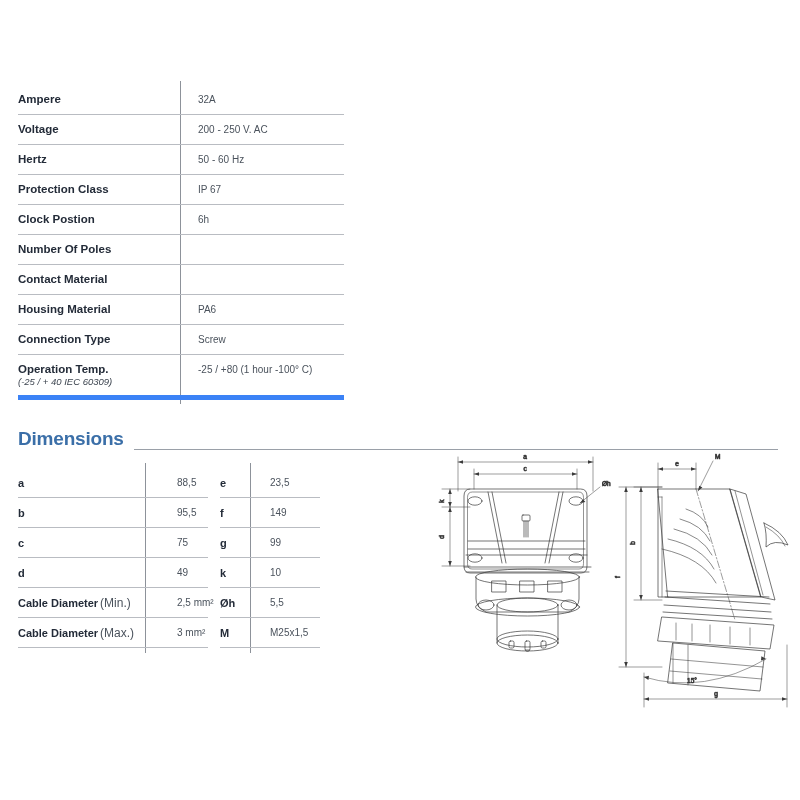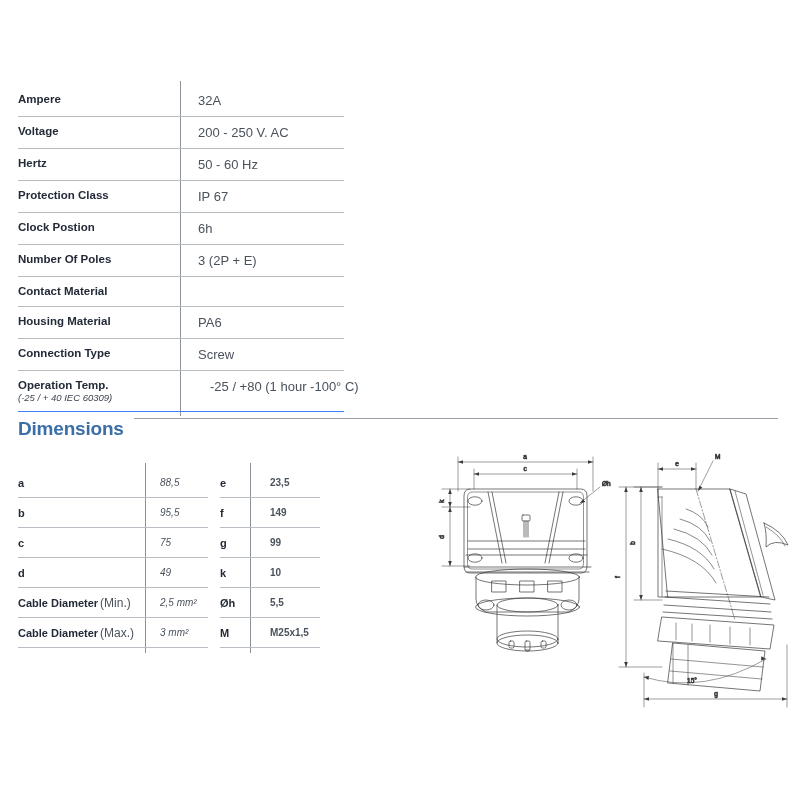--- a/index.html
+++ b/index.html
@@ -24,66 +24,66 @@
     width: 326px;
   }
   .spec-row {
     position: relative;
     display: flex;
     align-items: flex-start;
     border-bottom: 1px solid #b9bcc2;
     min-height: 30px;
     box-sizing: border-box;
   }
-  .spec-row:last-child { border-bottom: 1px solid #3b82f6; gap: 12px; }
+  .spec-row:last-child { border-bottom: 5px solid #3b82f6; }
   .spec-label {
     width: 162px;
     flex: 0 0 162px;
     font-size: 11.5px;
     font-weight: bold;
     color: #232b38;
     padding: 8px 0 7px 0;
     line-height: 1.15;
     box-sizing: border-box;
   }
   .spec-sub {
     display: block;
     font-weight: normal;
     font-size: 9.5px;
     color: #3c444f;
     margin-top: 1px;
     font-style: italic;
   }
   .spec-value {
     flex: 1 1 auto;
-    font-size: 13px;
+    font-size: 10px;
     color: #4a525c;
     padding: 9px 0 7px 18px;
     line-height: 1.15;
     white-space: nowrap;
     box-sizing: border-box;
   }
   
   #spec-divider {
     position: absolute;
     left: 162px;
     top: -4px;
     bottom: -4px;
     width: 1px;
     background: #8d929a;
   }
 
   
   #dimensions-heading {
     position: absolute;
     left: 18px;
-    top: 418px;
+    top: 428px;
     width: 760px;
     display: flex;
-    align-items: flex-start;
+    align-items: flex-end;
     gap: 10px;
   }
   #dimensions-heading .dh-text {
     font-size: 19px;
     font-weight: bold;
     color: #3b6fa8;
     letter-spacing: -0.2px;
     white-space: nowrap;
   }
   #dimensions-heading .dh-rule {
@@ -121,23 +121,23 @@
     color: #4a525c;
     margin-left: 2px;
   }
   .dim-value {
     font-size: 10px;
     color: #4a525c;
     white-space: nowrap;
     box-sizing: border-box;
   }
   #dim-table-left .dim-label { width: 127px; flex: 0 0 127px; }
-  #dim-table-left .dim-value { padding-left: 15px; font-style: italic; }
+  #dim-table-left .dim-value { padding-left: 32px; }
   #dim-table-right .dim-label { width: 30px; flex: 0 0 30px; }
-  #dim-table-right .dim-value { padding-left: 20px; font-weight: bold; }
+  #dim-table-right .dim-value { padding-left: 20px; }
 
   .dim-divider {
     position: absolute;
     top: -5px;
     bottom: -5px;
     width: 1px;
     background: #8d929a;
   }
   #dim-divider-left { left: 127px; }
   #dim-divider-right { left: 30px; }
@@ -190,21 +190,20 @@
     <div class="spec-label">
       <span>Clock Postion</span>
     </div>
     <div class="spec-value">6h</div>
   </div>
 
   <div class="spec-row">
     <div class="spec-label">
       <span>Number Of Poles</span>
     </div>
-    <div class="spec-value">3 (2P + E)</div>
   </div>
 
   <div class="spec-row">
     <div class="spec-label">
       <span>Contact Material</span>
     </div>
   </div>
 
   <div class="spec-row">
     <div class="spec-label">

